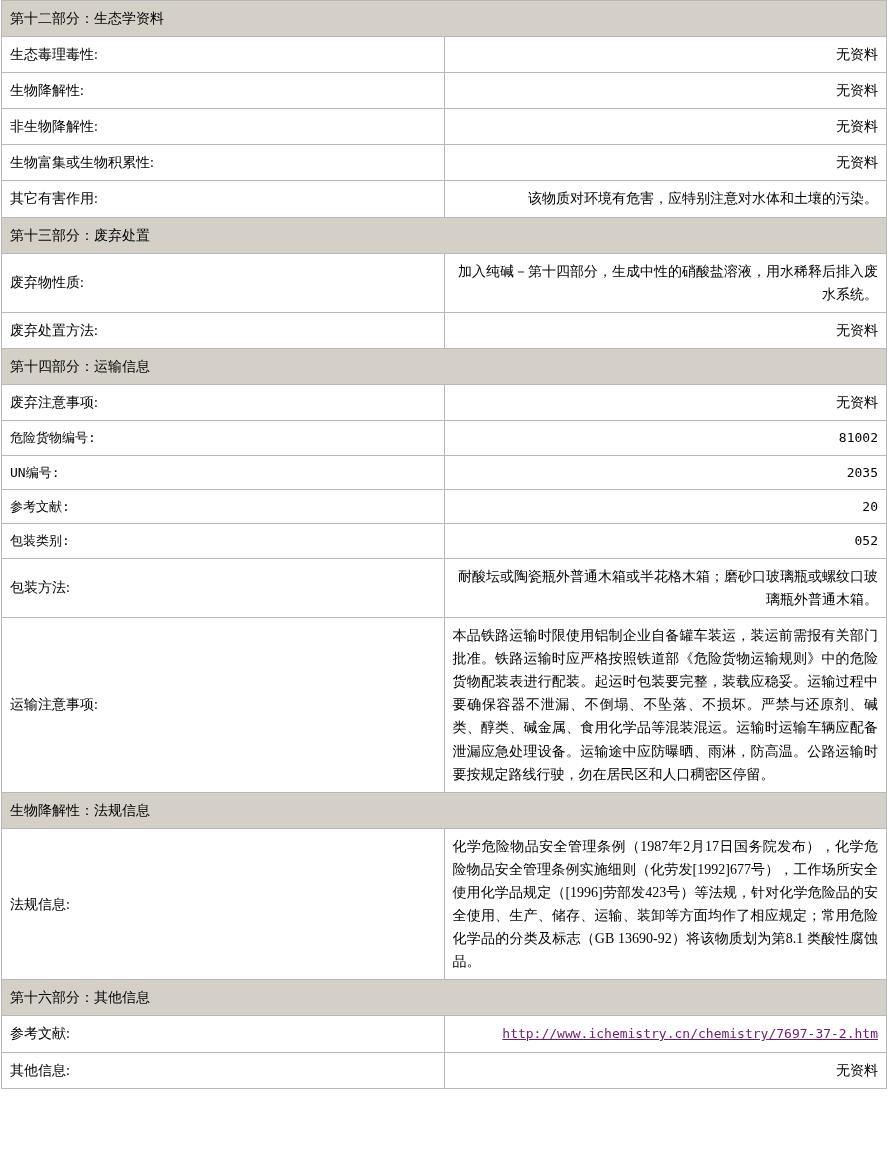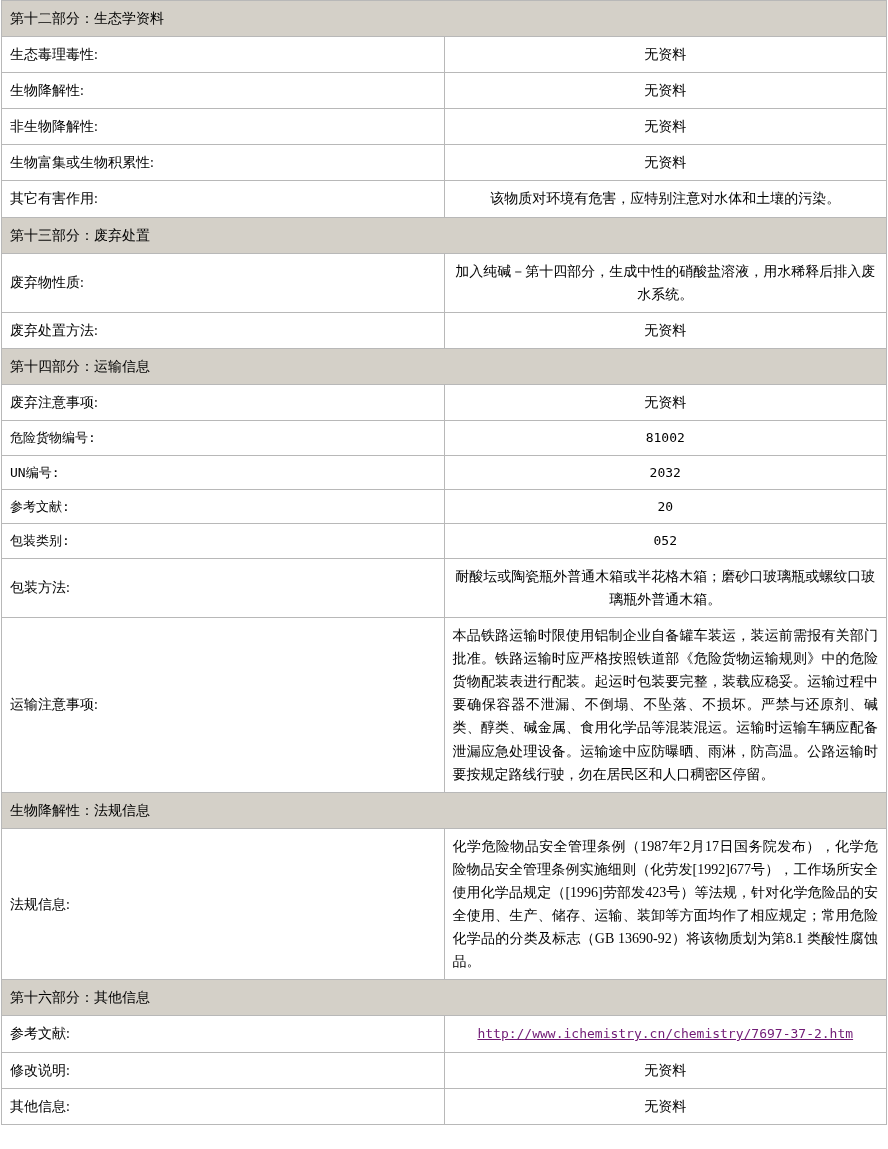--- a/index.html
+++ b/index.html
@@ -33,21 +33,21 @@
     font-weight: normal;
     padding: 6px 8px;
   }
   td.label {
     width: 200px;
     text-align: left;
     padding-right: 10px;
     vertical-align: middle;
   }
   td.value {
-    text-align: center;
+    text-align: right;
     vertical-align: middle;
   }
   td.value.just {
     text-align: justify;
     text-justify: inter-ideograph;
   }
   .mono {
     font-family: "DejaVu Sans Mono", "Liberation Mono", monospace;
     font-size: 13px;
   }
@@ -104,21 +104,21 @@
         <tr>
           <td class="label">废弃注意事项:</td>
           <td class="value">无资料</td>
         </tr>
         <tr>
           <td class="label mono">危险货物编号:</td>
           <td class="value mono">81002</td>
         </tr>
         <tr>
           <td class="label mono">UN编号:</td>
-          <td class="value mono">2032</td>
+          <td class="value mono">2035</td>
         </tr>
         <tr>
           <td class="label mono">参考文献:</td>
           <td class="value mono">20</td>
         </tr>
         <tr>
           <td class="label mono">包装类别:</td>
           <td class="value mono">052</td>
         </tr>
         <tr>
@@ -137,22 +137,18 @@
           <td class="value just">化学危险物品安全管理条例（1987年2月17日国务院发布），化学危险物品安全管理条例实施细则（化劳发[1992]677号），工作场所安全使用化学品规定（[1996]劳部发423号）等法规，针对化学危险品的安全使用、生产、储存、运输、装卸等方面均作了相应规定；常用危险化学品的分类及标志（GB 13690-92）将该物质划为第8.1 类酸性腐蚀品。</td>
         </tr>
         <tr>
           <td class="section" colspan="2">第十六部分：其他信息</td>
         </tr>
         <tr>
           <td class="label">参考文献:</td>
           <td class="value"><a class="ref-link" href="#">http://www.ichemistry.cn/chemistry/7697-37-2.htm</a></td>
         </tr>
         <tr>
-          <td class="label">修改说明:</td>
-          <td class="value">无资料</td>
-        </tr>
-        <tr>
           <td class="label">其他信息:</td>
           <td class="value">无资料</td>
         </tr>
       </tbody>
   </table>
 </div>
 
 </body></html>

